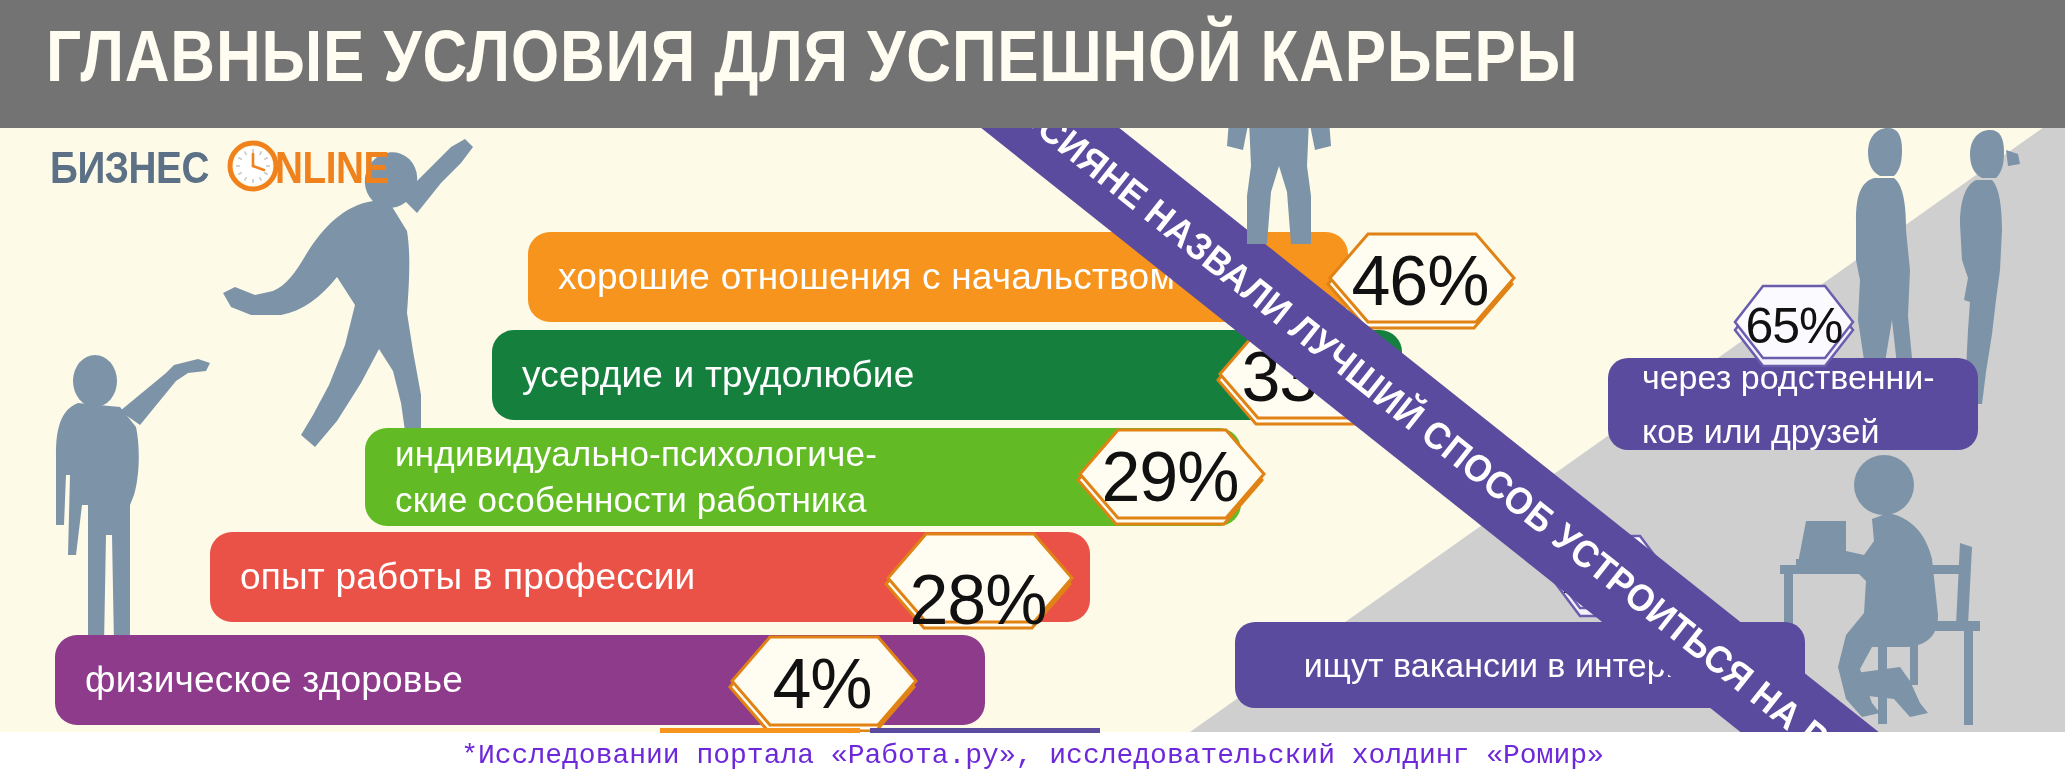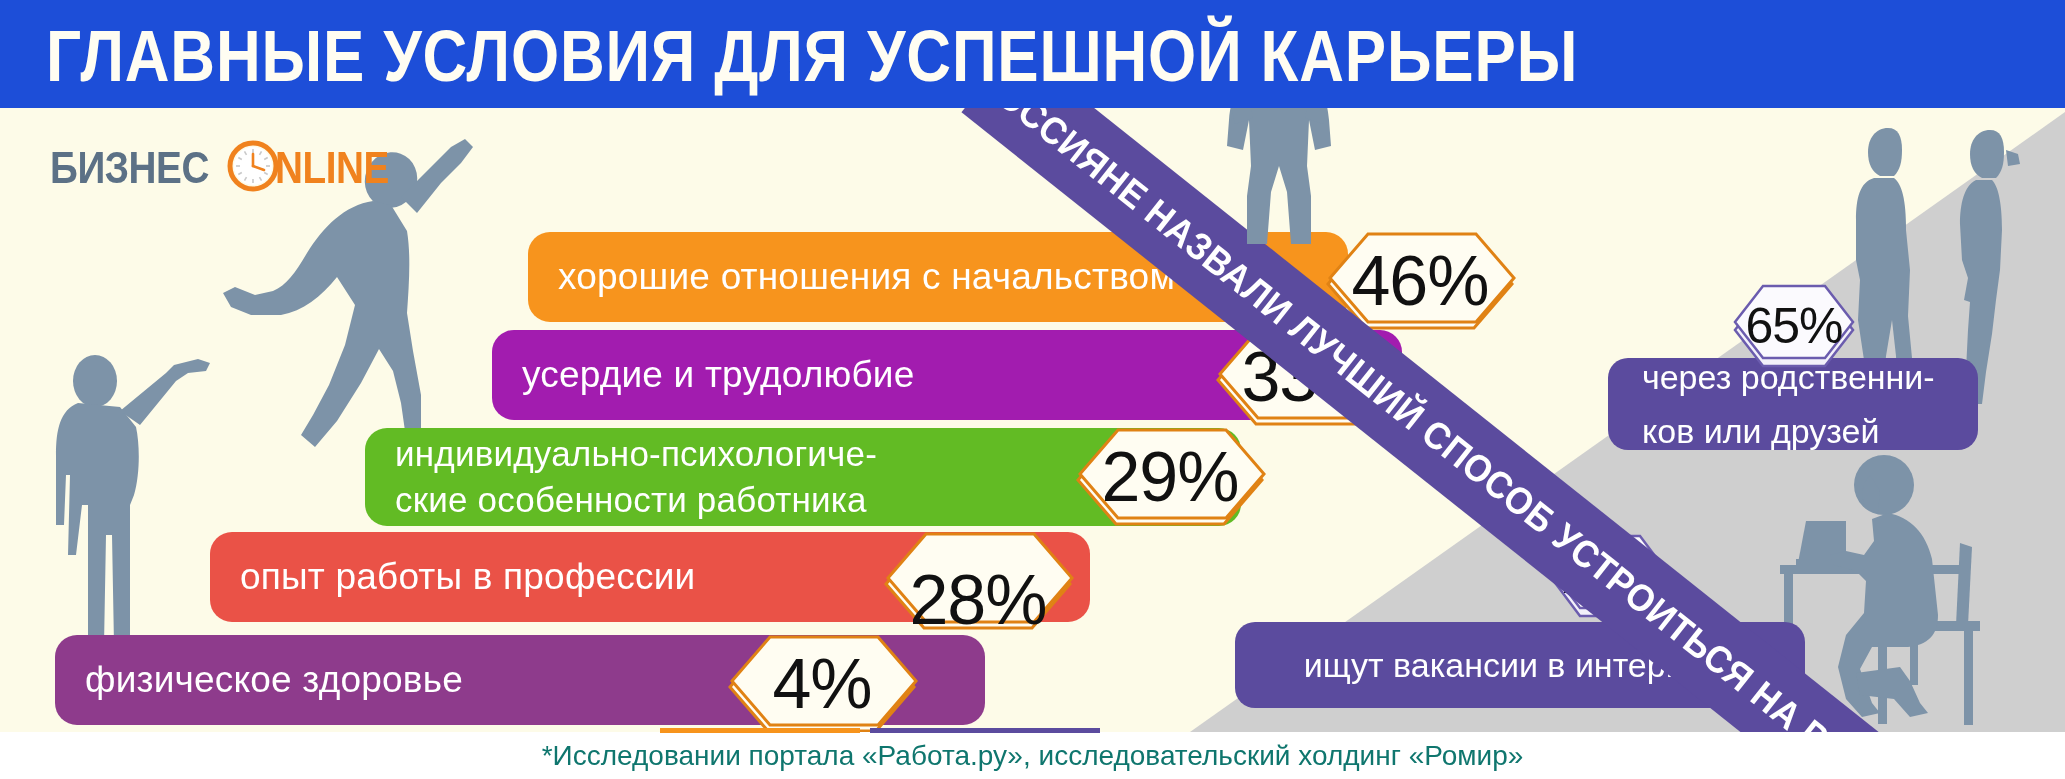--- a/index.html
+++ b/index.html
@@ -12,22 +12,22 @@
   #canvas {
     position: relative;
     width: 2065px; height: 779px;
     background: #FDFBE8;
     overflow: hidden;
   }
 
   
   #header {
     position: absolute; left: 0; top: 0;
-    width: 2065px; height: 108px;
-    background: #1d4ed8;
+    width: 2065px; height: 128px;
+    background: #737373;
     overflow: hidden;
     z-index: 30;
   }
   #header-title {
     position: absolute; left: 46px; top: 14px;
     font-size: 72px;
     font-weight: bold;
     color: #FFFDF2;
     letter-spacing: 1px;
     white-space: nowrap;
@@ -154,23 +154,23 @@
 
   
   #footer {
     position: absolute; left: 0; top: 732px;
     width: 2065px; height: 47px;
     background: #FFFFFF;
     display: flex; align-items: center; justify-content: center;
     z-index: 40;
   }
   #footer-text {
-    font-family: Liberation Sans, sans-serif;
+    font-family: Liberation Mono, monospace;
     font-size: 28px;
-    color: #0f766e;
+    color: #6d28d9;
     text-align: center;
   }
   #footer-line {
     position: absolute; left: 0; top: 728px; width: 2065px; height: 5px;
     z-index: 41;
   }
   #footer-line .seg-orange { position: absolute; left: 660px; top: 0; width: 200px; height: 5px; background: #F7941D; }
   #footer-line .seg-purple { position: absolute; left: 870px; top: 0; width: 230px; height: 5px; background: #5B4B9E; }
 </style>
 </head>
@@ -276,21 +276,21 @@
         <line x1="26" y1="26" x2="37" y2="30" stroke="#F0821E" stroke-width="2.6" stroke-linecap="round"></line>
       </svg>
     </span>
     <span id="logo-online">NLINE</span>
   </div>
 
   <div class="bar" style="left:528px; top:232px; width:820px; height:90px; background:#F7941D;">
     <span class="bar-label">хорошие отношения с начальством</span>
   </div>
 
-  <div class="bar" style="left:492px; top:330px; width:910px; height:90px; background:#a21caf;">
+  <div class="bar" style="left:492px; top:330px; width:910px; height:90px; background:#15803d;">
     <span class="bar-label">усердие и трудолюбие</span>
   </div>
 
   <div class="bar" style="left:210px; top:532px; width:880px; height:90px; background:#EA5247;">
     <span class="bar-label">опыт работы в профессии</span>
   </div>
 
   <div class="bar" style="left:365px; top:428px; width:876px; height:98px; background:#62BB24;">
     <span class="bar-label" style="line-height:46px; font-size:35px;">индивидуально-психологиче-
 ские особенности работника</span>

